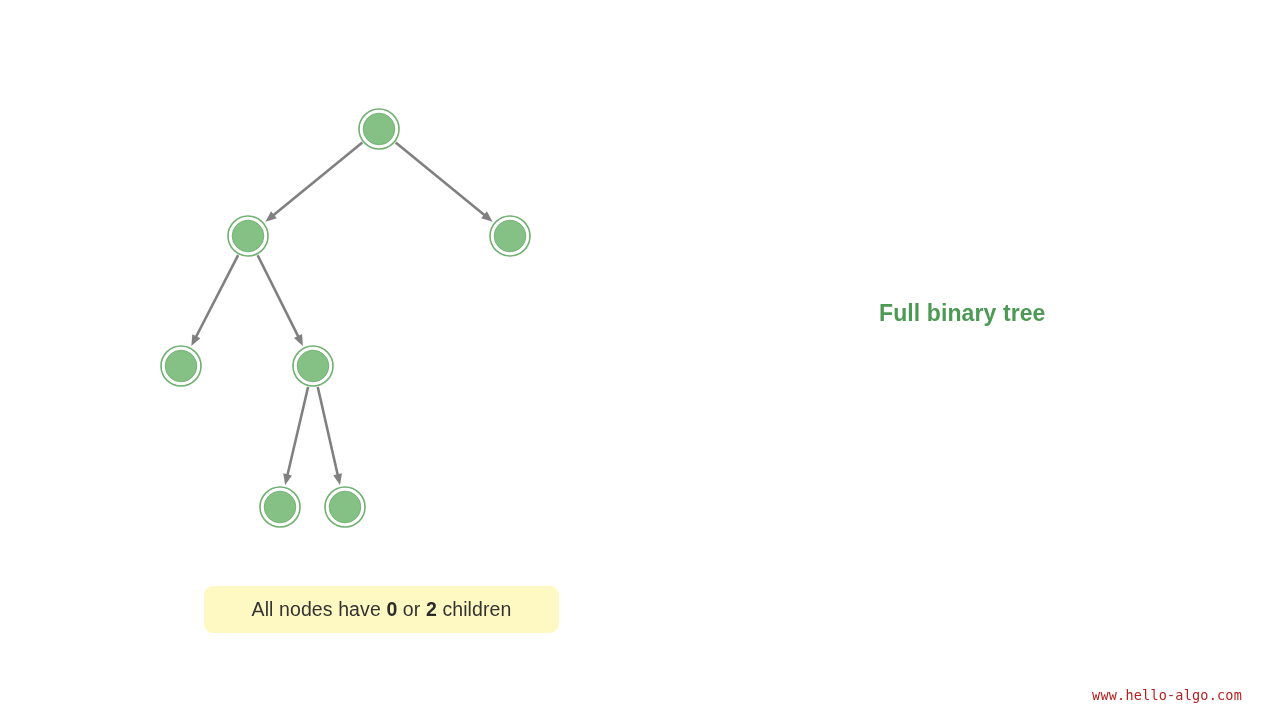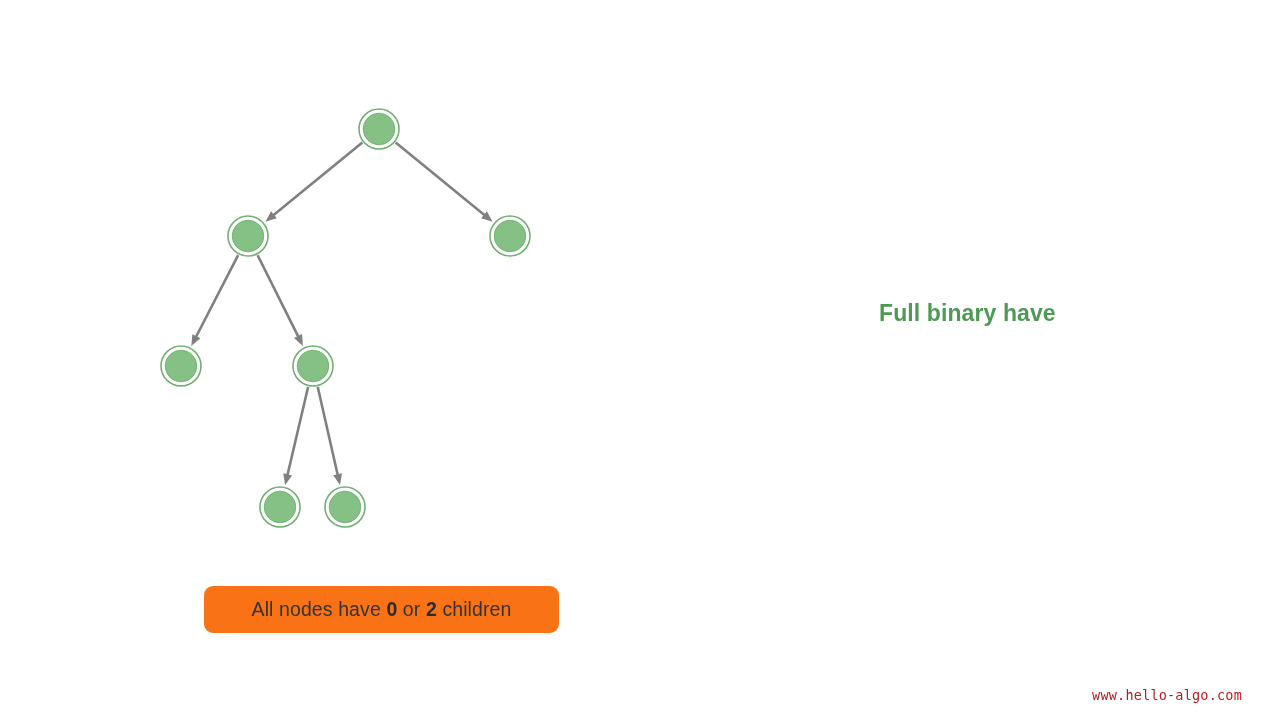--- a/index.html
+++ b/index.html
@@ -48,21 +48,21 @@
     line-height: 1.2;
   }
 
   
   #caption-box {
     position: absolute;
     left: 204px;
     top: 586px;
     width: 355px;
     height: 47px;
-    background: #f97316;
+    background: #fef9c3;
     border-radius: 9px;
     display: flex;
     align-items: center;
     justify-content: center;
     box-sizing: border-box;
   }
   #caption-text {
     font-size: 19.5px;
     color: #333333;
     white-space: nowrap;
@@ -149,21 +149,21 @@
           <circle cx="280" cy="507" r="15.8" fill="#85c085" stroke="#70b070" stroke-width="0.9"></circle>
         </g>
         <g>
           <circle cx="345" cy="507" r="20" fill="none" stroke="#70b070" stroke-width="1.6"></circle>
           <circle cx="345" cy="507" r="17.6" fill="none" stroke="#ffffff" stroke-width="2.2"></circle>
           <circle cx="345" cy="507" r="15.8" fill="#85c085" stroke="#70b070" stroke-width="0.9"></circle>
         </g>
       </g>
   </svg>
 
-  <div id="tree-title">Full binary have</div>
+  <div id="tree-title">Full binary tree</div>
 
   <div id="caption-box">
     <span id="caption-text">
       <span>All nodes have </span><b>0</b><span> or </span><b>2</b><span> children</span>
     </span>
   </div>
 
   <div id="watermark">www.hello-algo.com</div>
 
 </div>

